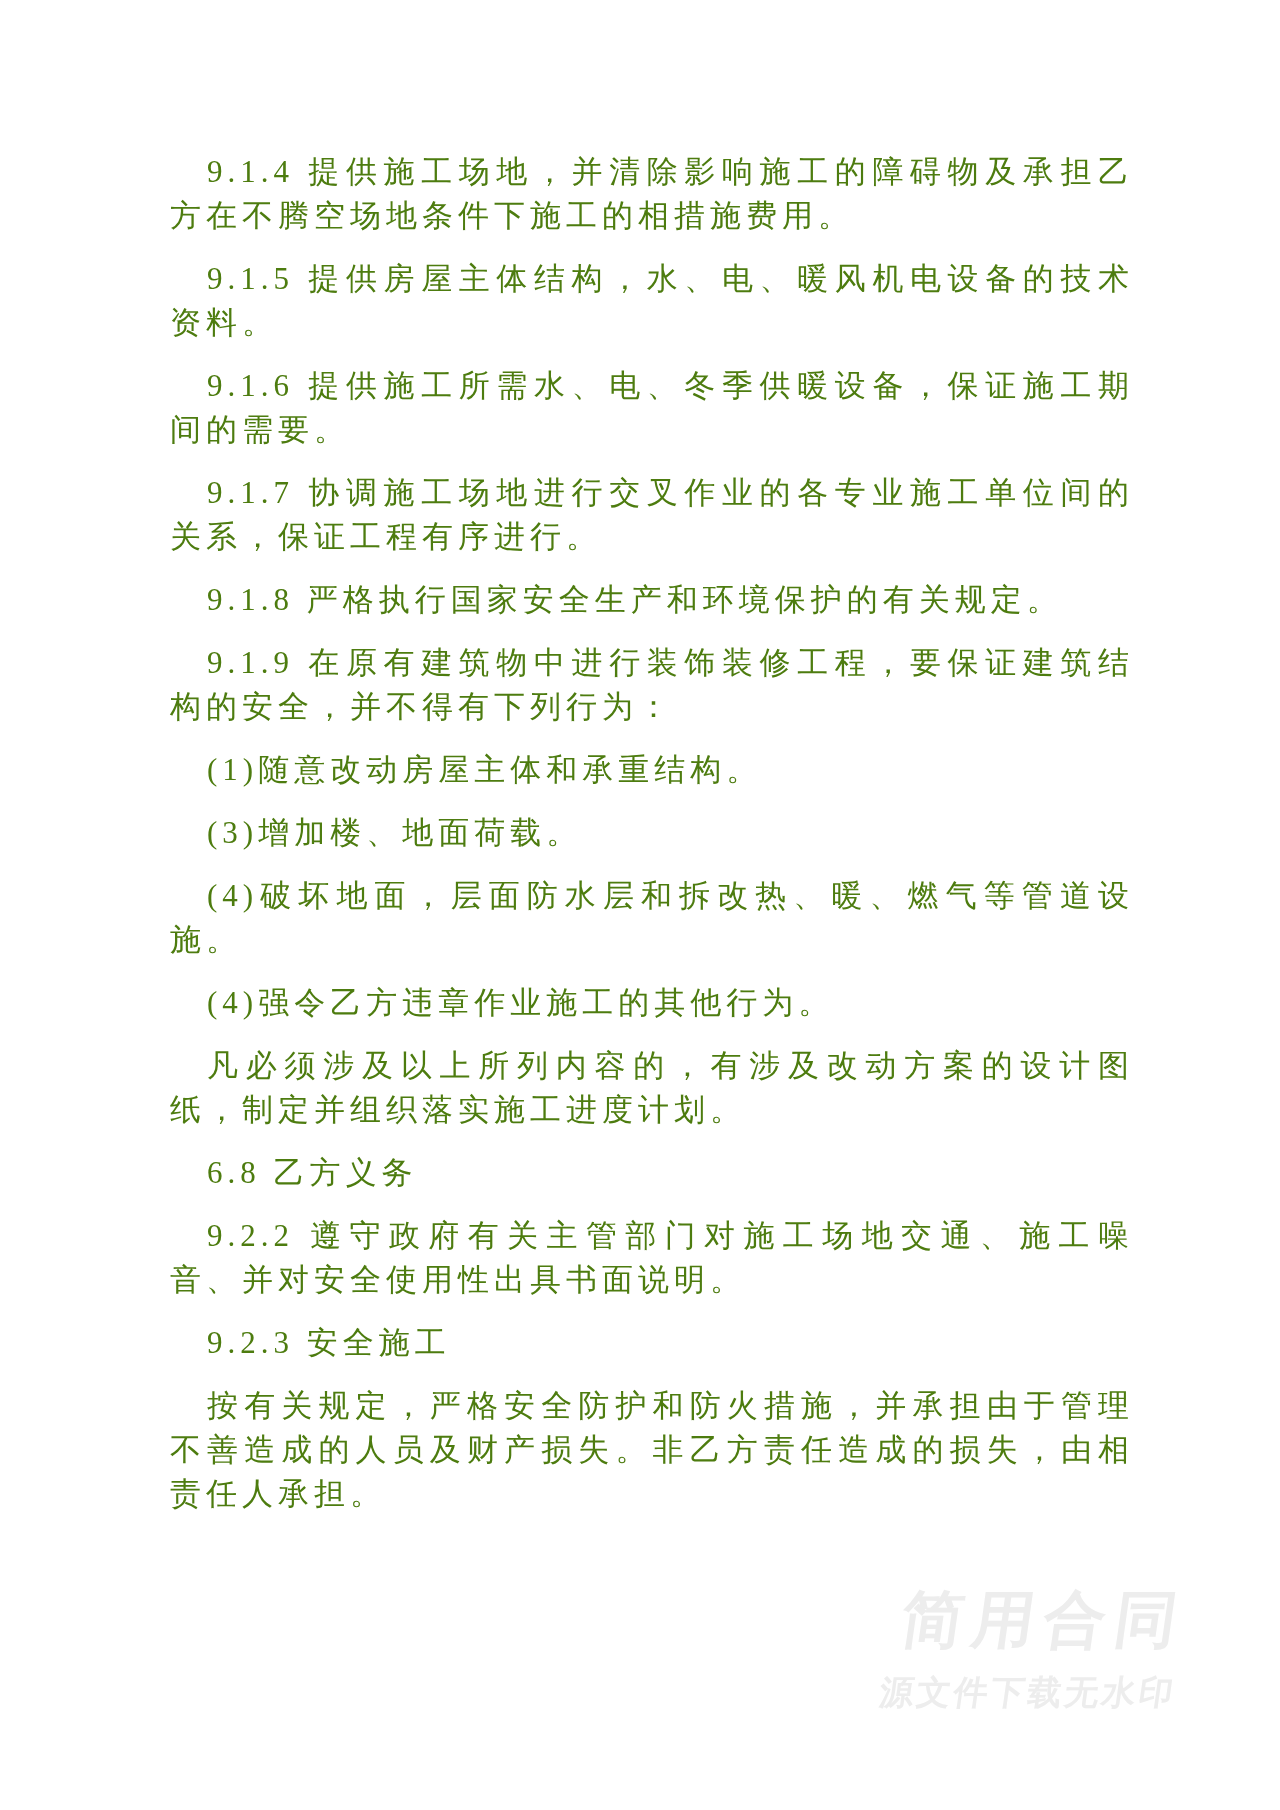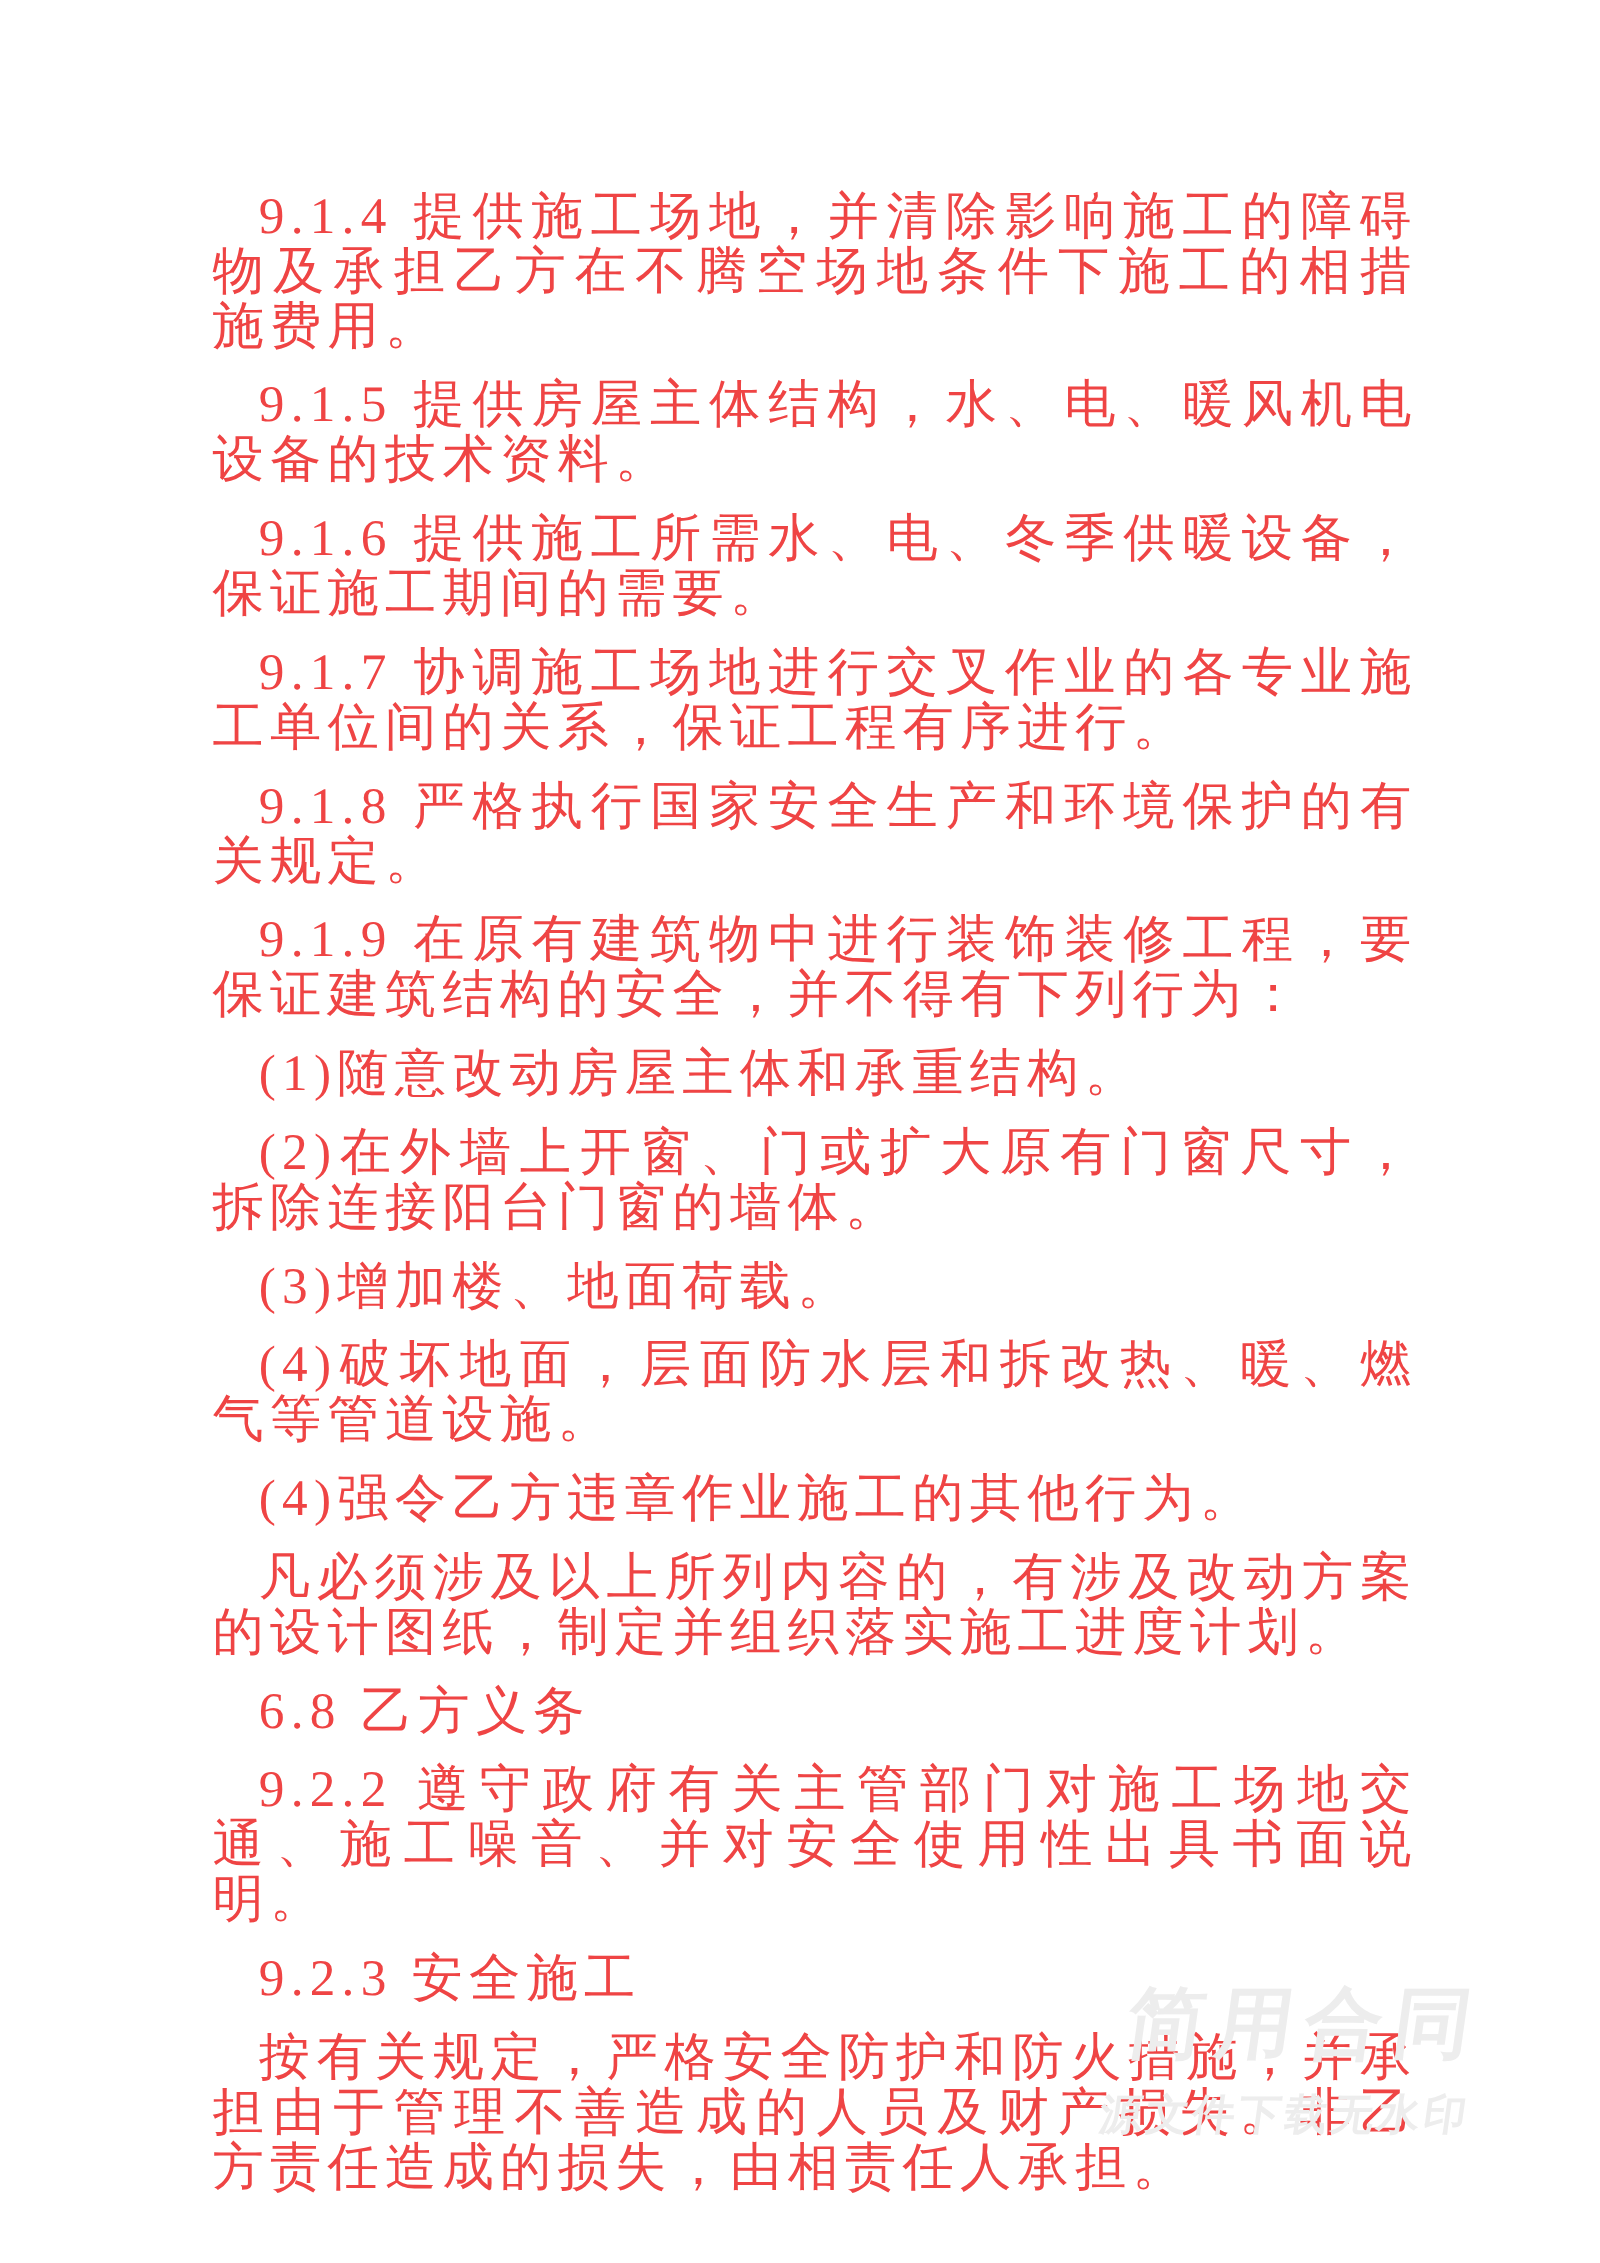--- a/index.html
+++ b/index.html
@@ -14,24 +14,24 @@
     overflow: hidden;
     font-family: "Liberation Serif", "DejaVu Serif", serif;
   }
   .doc {
     position: absolute;
     left: 170px;
     top: 150px;
     width: 964px;
   }
   .para {
-    font-size: 41px;
+    font-size: 31px;
     line-height: 44px;
     letter-spacing: 5px;
-    color: #ef4444;
+    color: #4d7c0f;
     text-align: justify;
     text-indent: 37px;
     margin: 0 0 19px 0;
     font-family: "Liberation Serif", "DejaVu Serif", serif;
   }
   .watermark {
     position: absolute;
     right: 98px;
     top: 1588px;
     text-align: right;
@@ -59,21 +59,20 @@
 <body>
 
 <div class="doc">
   <p class="para">9.1.4 提供施工场地，并清除影响施工的障碍物及承担乙方在不腾空场地条件下施工的相措施费用。</p>
   <p class="para">9.1.5 提供房屋主体结构，水、电、暖风机电设备的技术资料。</p>
   <p class="para">9.1.6 提供施工所需水、电、冬季供暖设备，保证施工期间的需要。</p>
   <p class="para">9.1.7 协调施工场地进行交叉作业的各专业施工单位间的关系，保证工程有序进行。</p>
   <p class="para">9.1.8 严格执行国家安全生产和环境保护的有关规定。</p>
   <p class="para">9.1.9 在原有建筑物中进行装饰装修工程，要保证建筑结构的安全，并不得有下列行为：</p>
   <p class="para">(1)随意改动房屋主体和承重结构。</p>
-  <p class="para">(2)在外墙上开窗、门或扩大原有门窗尺寸，拆除连接阳台门窗的墙体。</p>
   <p class="para">(3)增加楼、地面荷载。</p>
   <p class="para">(4)破坏地面，层面防水层和拆改热、暖、燃气等管道设施。</p>
   <p class="para">(4)强令乙方违章作业施工的其他行为。</p>
   <p class="para">凡必须涉及以上所列内容的，有涉及改动方案的设计图纸，制定并组织落实施工进度计划。</p>
   <p class="para">6.8 乙方义务</p>
   <p class="para">9.2.2 遵守政府有关主管部门对施工场地交通、施工噪音、并对安全使用性出具书面说明。</p>
   <p class="para">9.2.3 安全施工</p>
   <p class="para">按有关规定，严格安全防护和防火措施，并承担由于管理不善造成的人员及财产损失。非乙方责任造成的损失，由相责任人承担。</p>
 </div>
 

